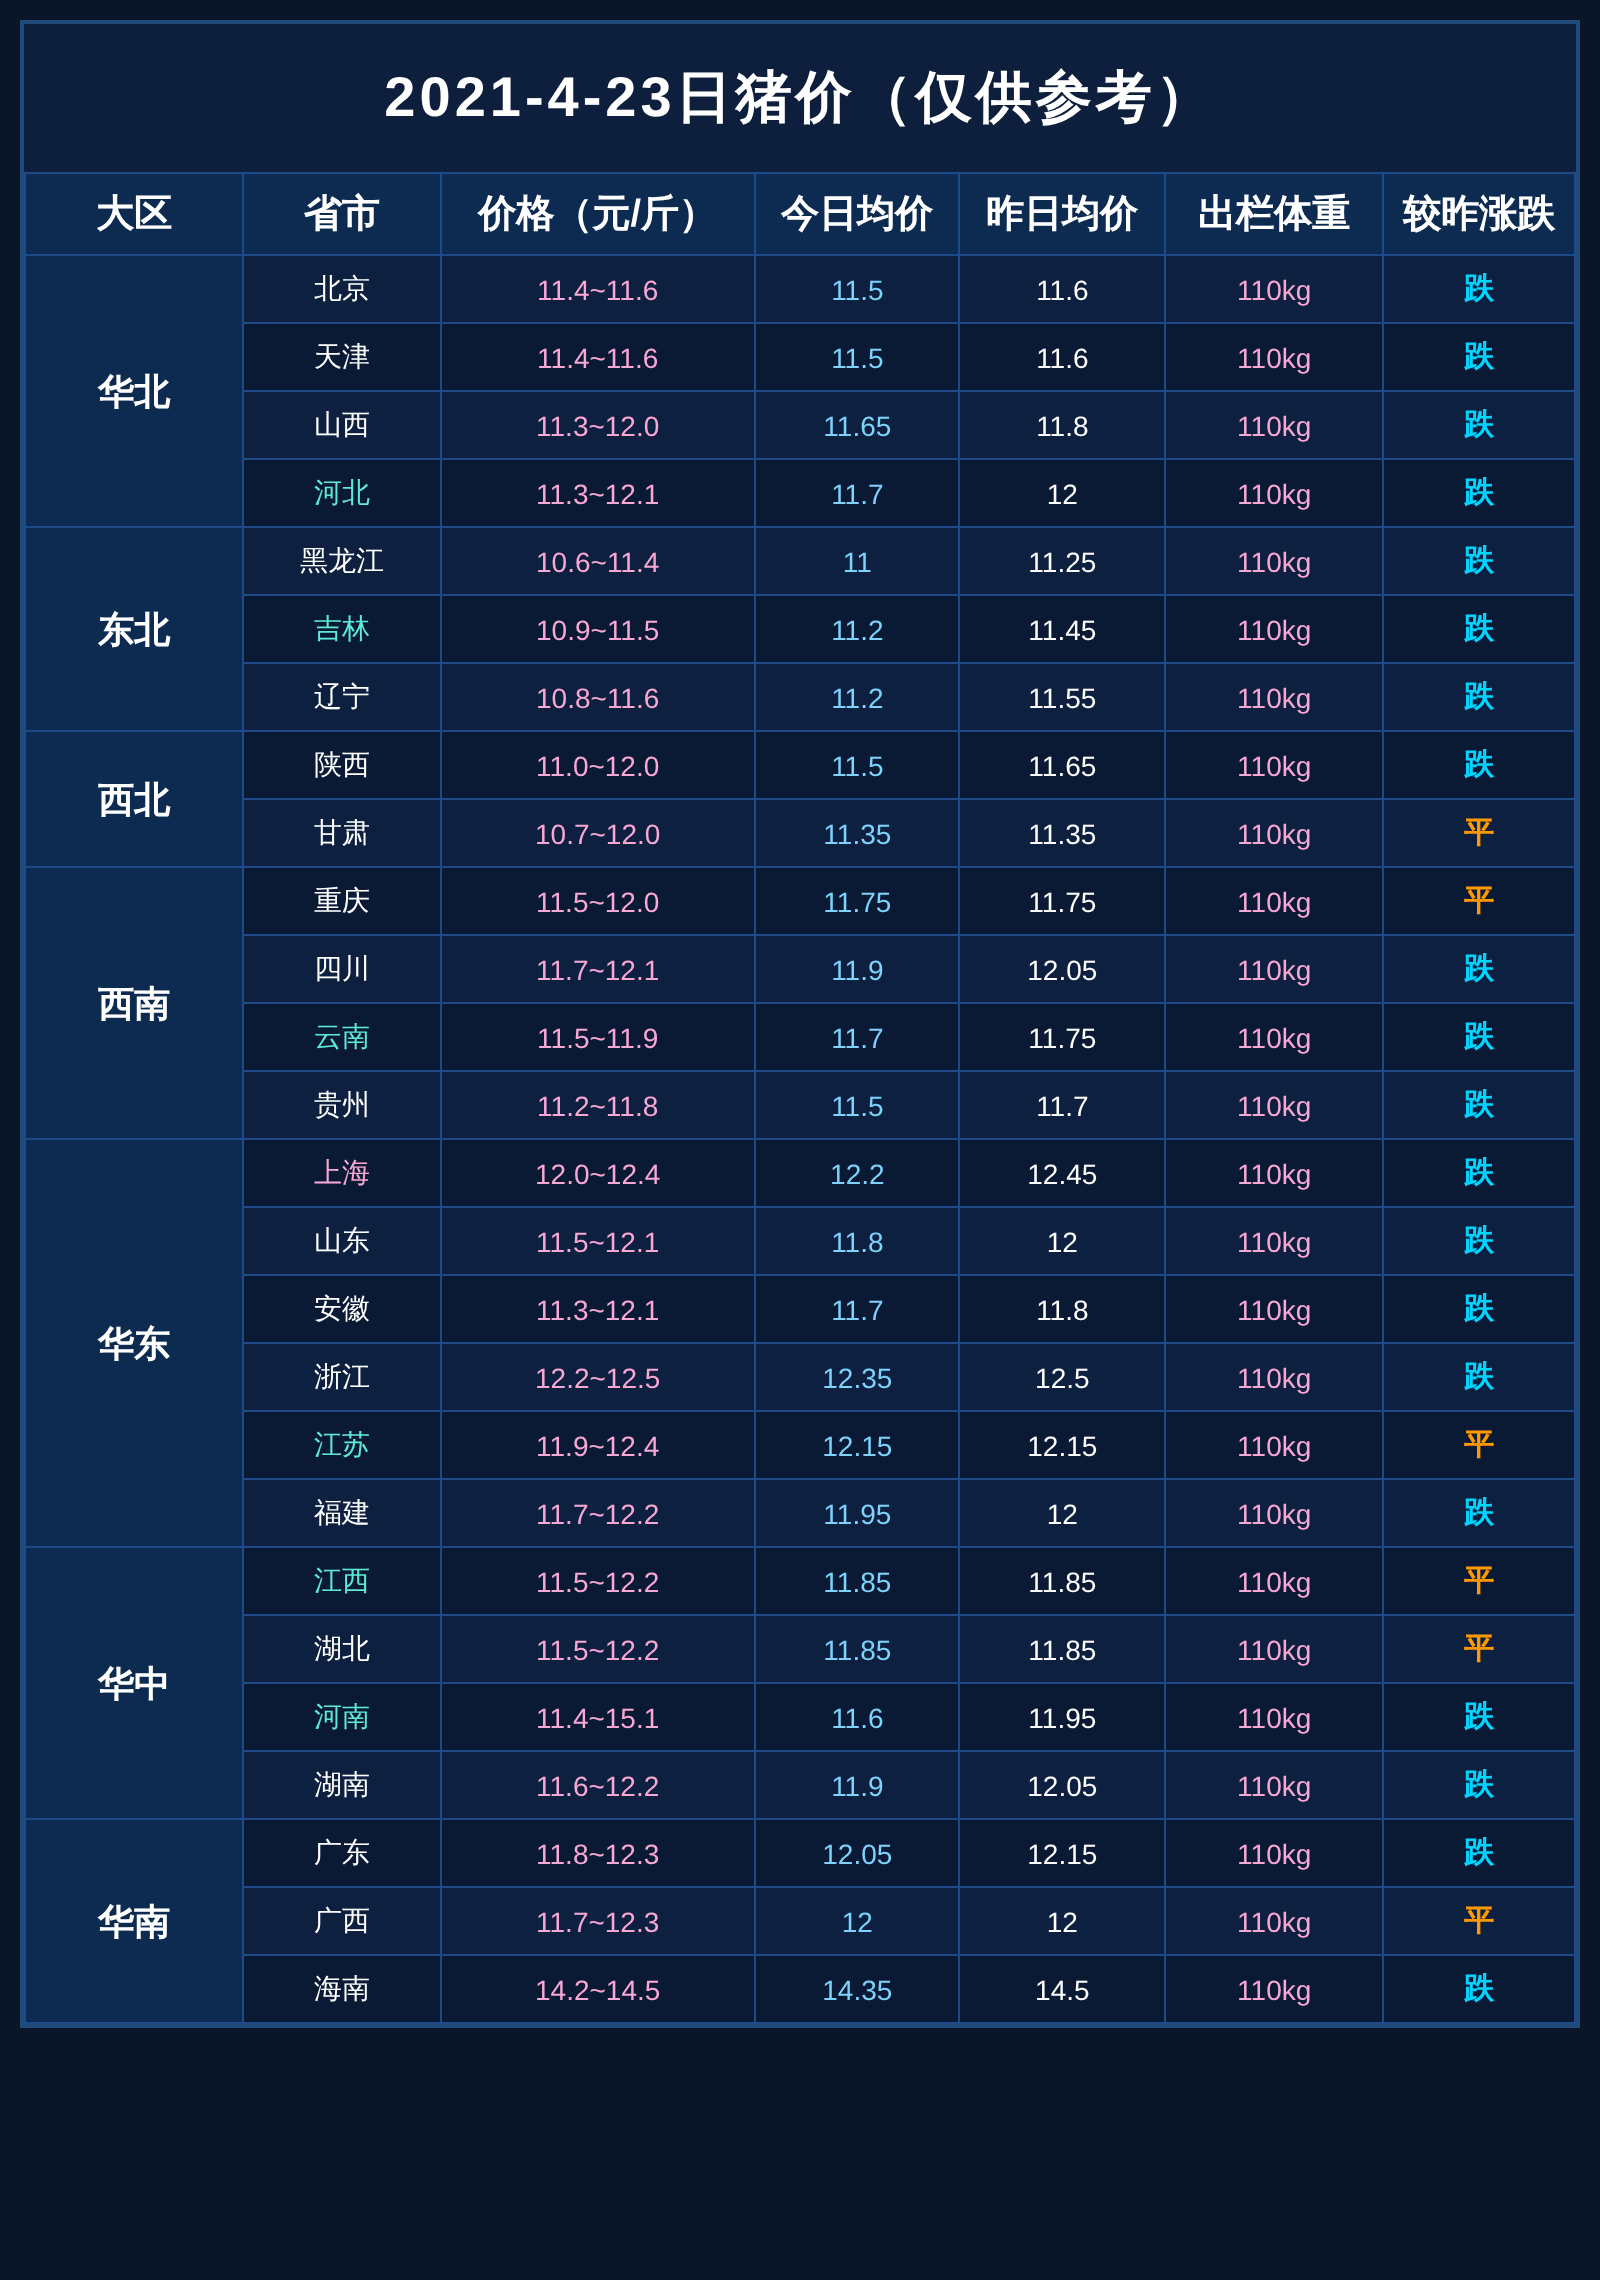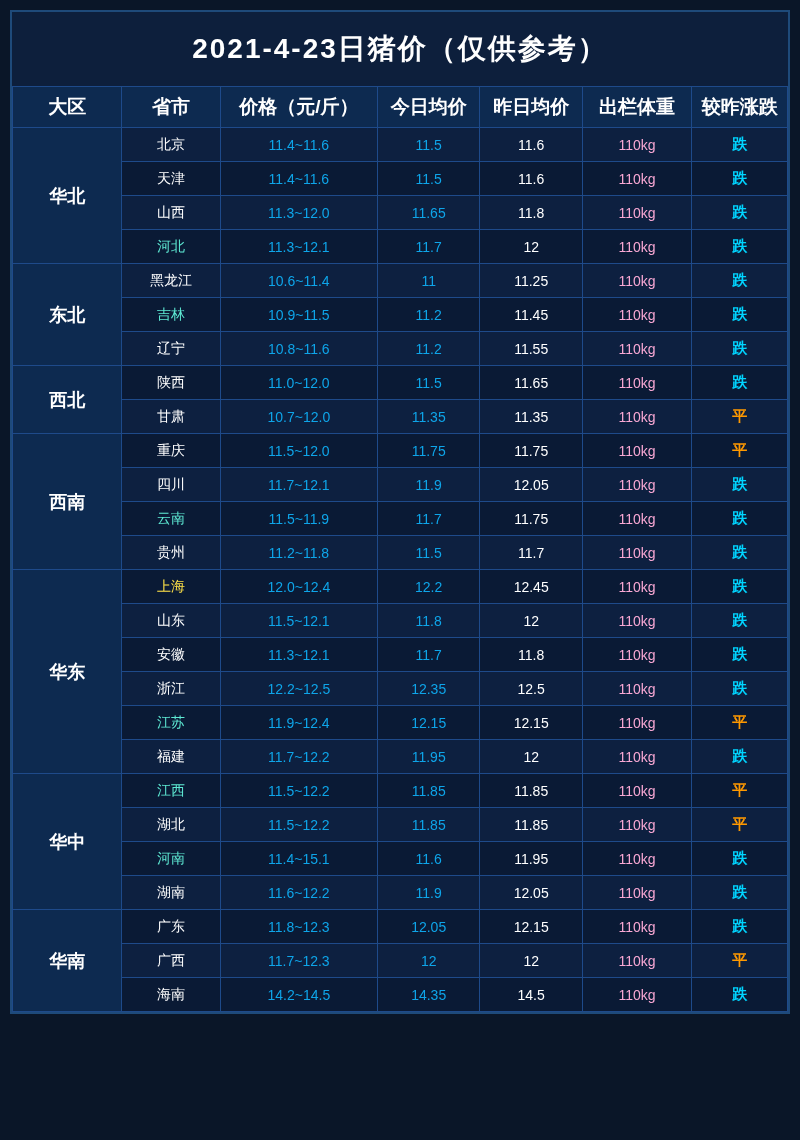--- a/index.html
+++ b/index.html
@@ -49,26 +49,26 @@
       font-weight: bold;
       vertical-align: middle;
       width: 80px;
     }
     .province-cell {
       color: #00d4ff;
       font-size: 14px;
       width: 72px;
     }
     .price-range-cell {
-      color: #0ea5e9;
+      color: #f9a8d4;
       font-size: 14px;
       width: 115px;
     }
     .today-avg-cell {
-      color: #0ea5e9;
+      color: #7dd3fc;
       font-size: 14px;
       width: 75px;
     }
     .yesterday-avg-cell {
       color: #ffffff;
       font-size: 14px;
       width: 75px;
     }
     .weight-cell {
       color: #f9a8d4;
@@ -82,21 +82,21 @@
       width: 70px;
     }
     .change-drop { color: #00d4ff; }
     .change-flat { color: #ff9900; }
     tr:nth-child(even) td:not(.region-cell) {
       background: #0a1a35;
     }
     tr:nth-child(odd) td:not(.region-cell) {
       background: #0d2040;
     }
-    .province-red { color: #fde047; text-align: center; }
+    .province-red { color: #f9a8d4; text-align: center; }
     .province-cyan { color: #5eead4; }
     .province-white { color: #ffffff; }
   </style>
 </head>
 <body>
 
 <div class="container">
   <div class="title">2021-4-23日猪价（仅供参考）</div>
   <table>
     <thead>

